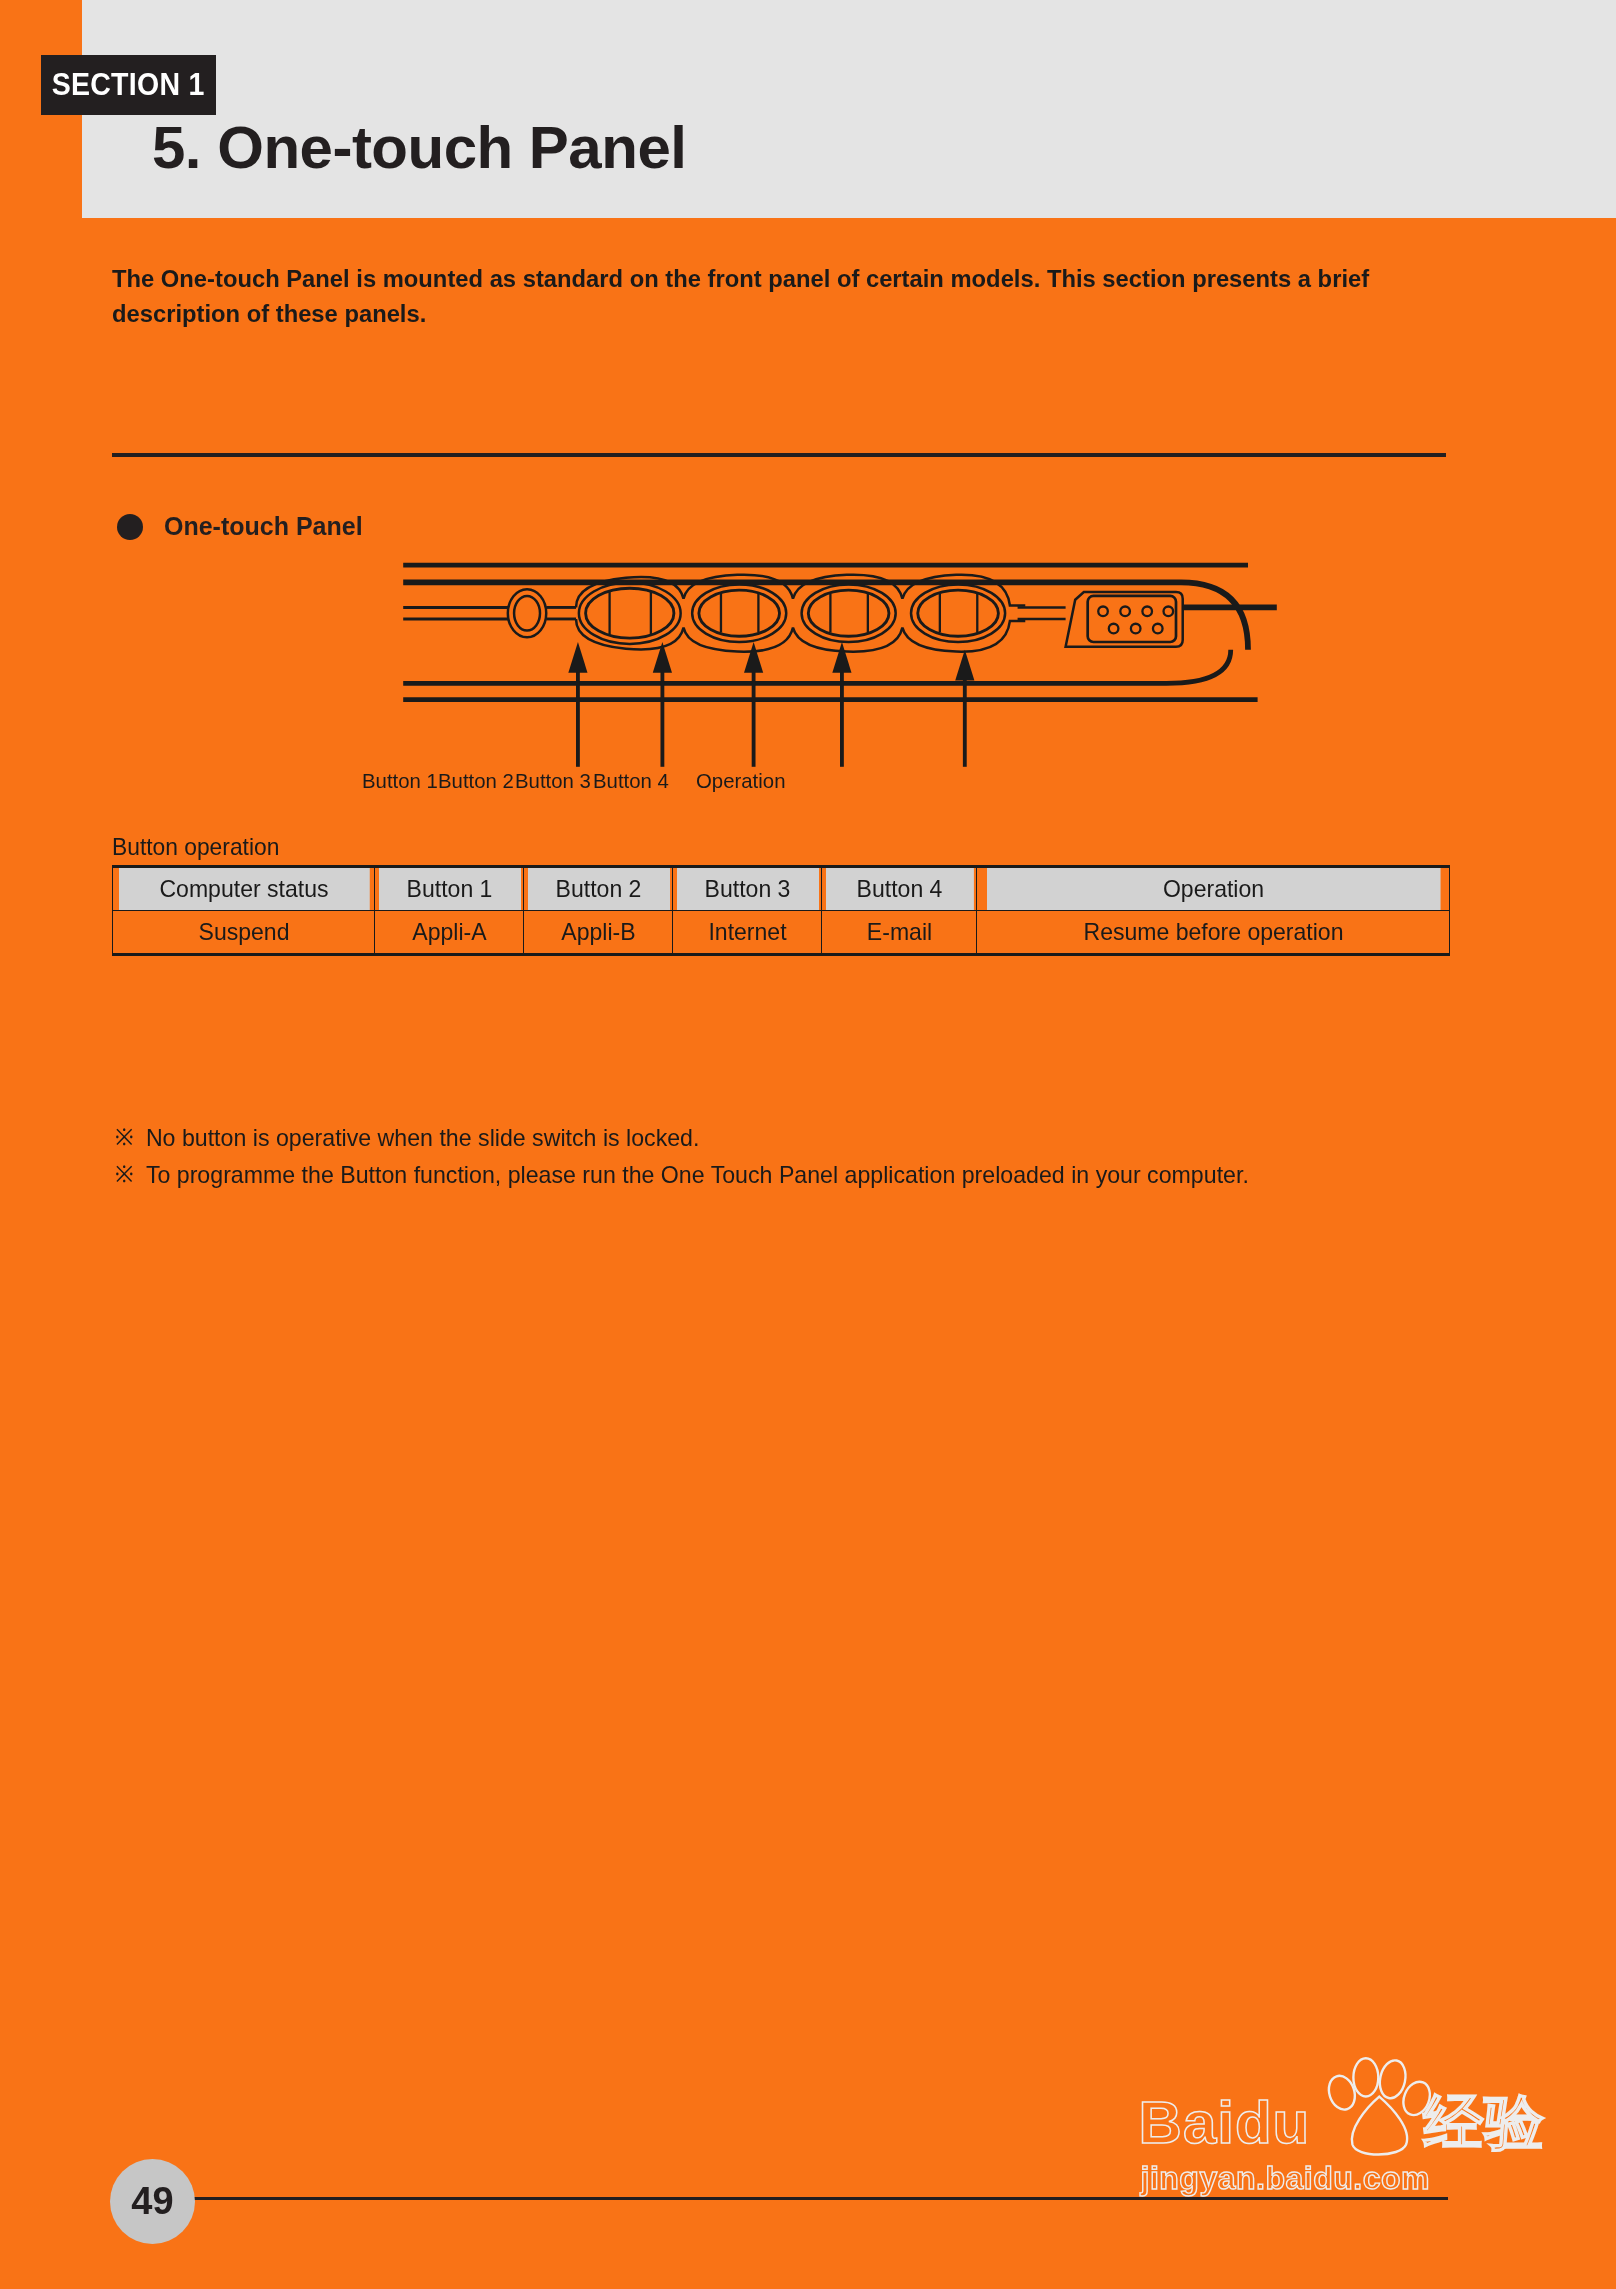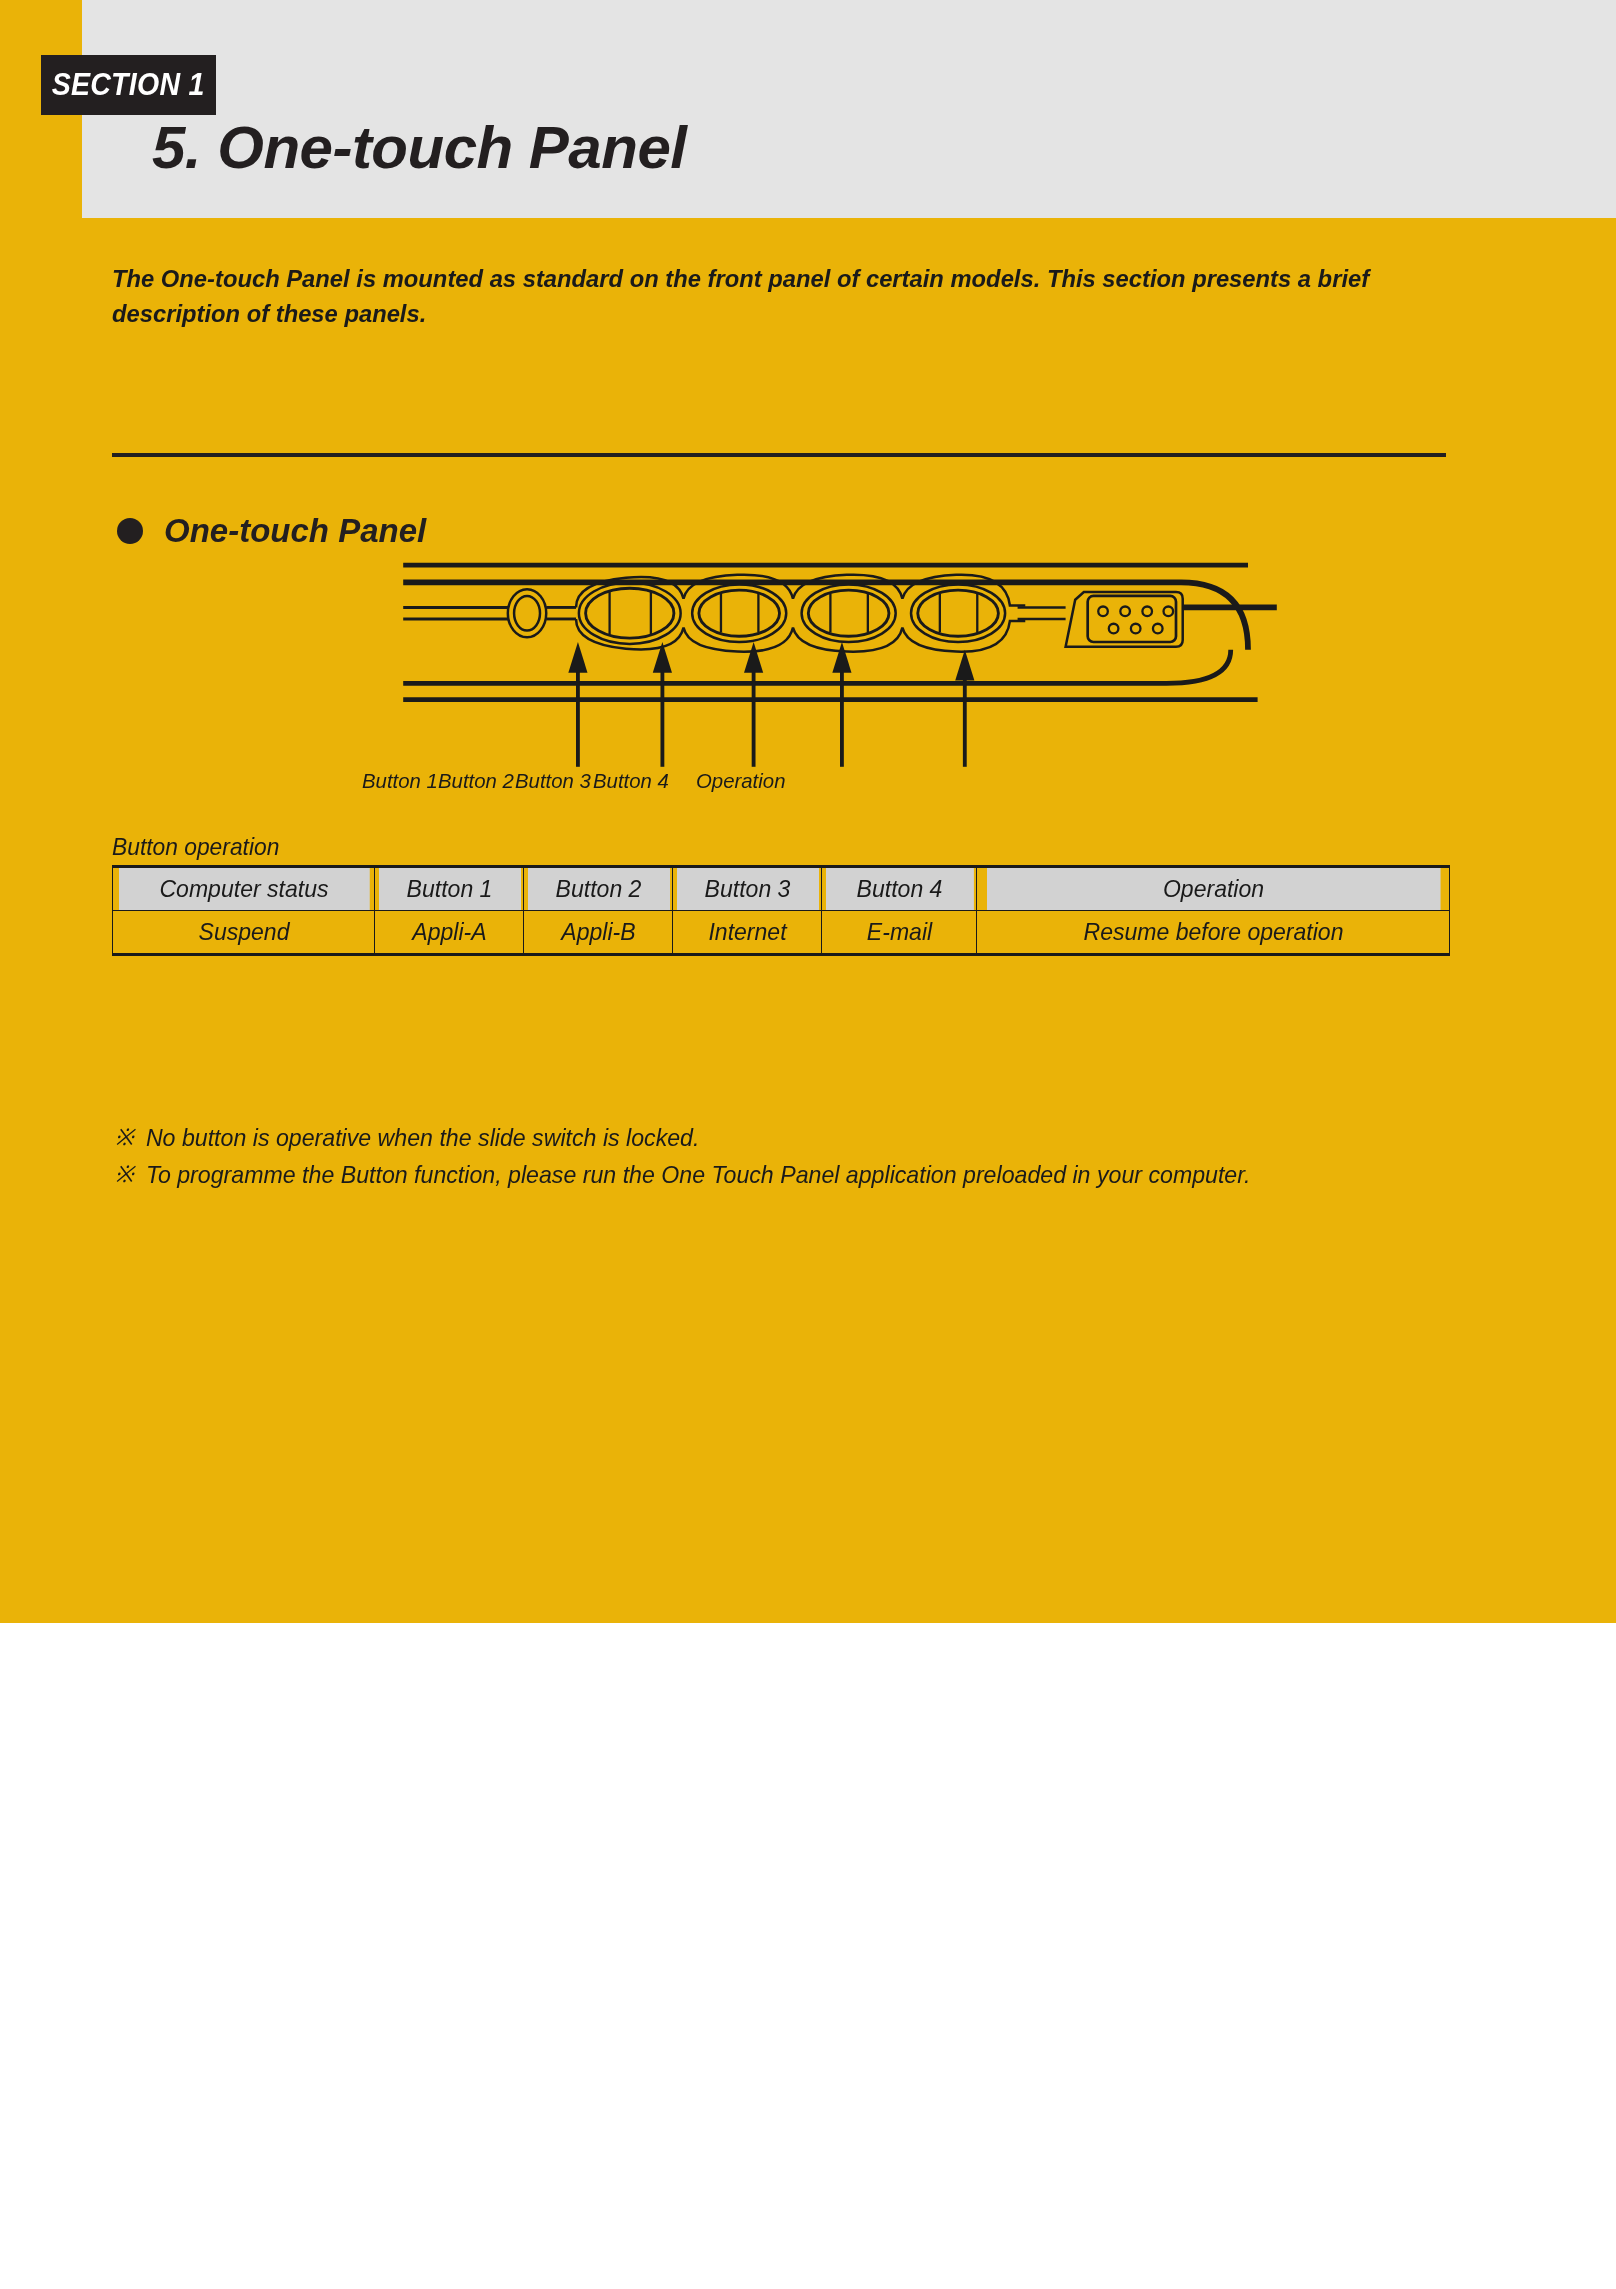--- a/index.html
+++ b/index.html
@@ -7,24 +7,23 @@
     padding: 0;
     background: #ffffff;
   }
   body {
     font-family: "Liberation Sans", sans-serif;
     color: #1a1a1a;
   }
   #page {
     position: relative;
     width: 1617px;
-    height: 1623px;
-    background: #eab308;
+    height: 2289px;
+    background: #f97316;
     overflow: hidden;
-    font-style: italic;
   }
 
   
   .header-band {
     position: absolute;
     left: 82px;
     top: 0;
     width: 1535px;
     height: 218px;
     background: #e4e4e4;
@@ -91,21 +90,21 @@
     align-items: center;
   }
   .bullet-dot {
     width: 26px;
     height: 26px;
     border-radius: 50%;
     background: #231f20;
     margin-right: 21px;
   }
   .bullet-label {
-    font-size: 33px;
+    font-size: 25px;
     font-weight: bold;
     color: #231f20;
   }
 
   
   .figure {
     position: absolute;
     left: 403px;
     top: 546px;
     width: 874px;

